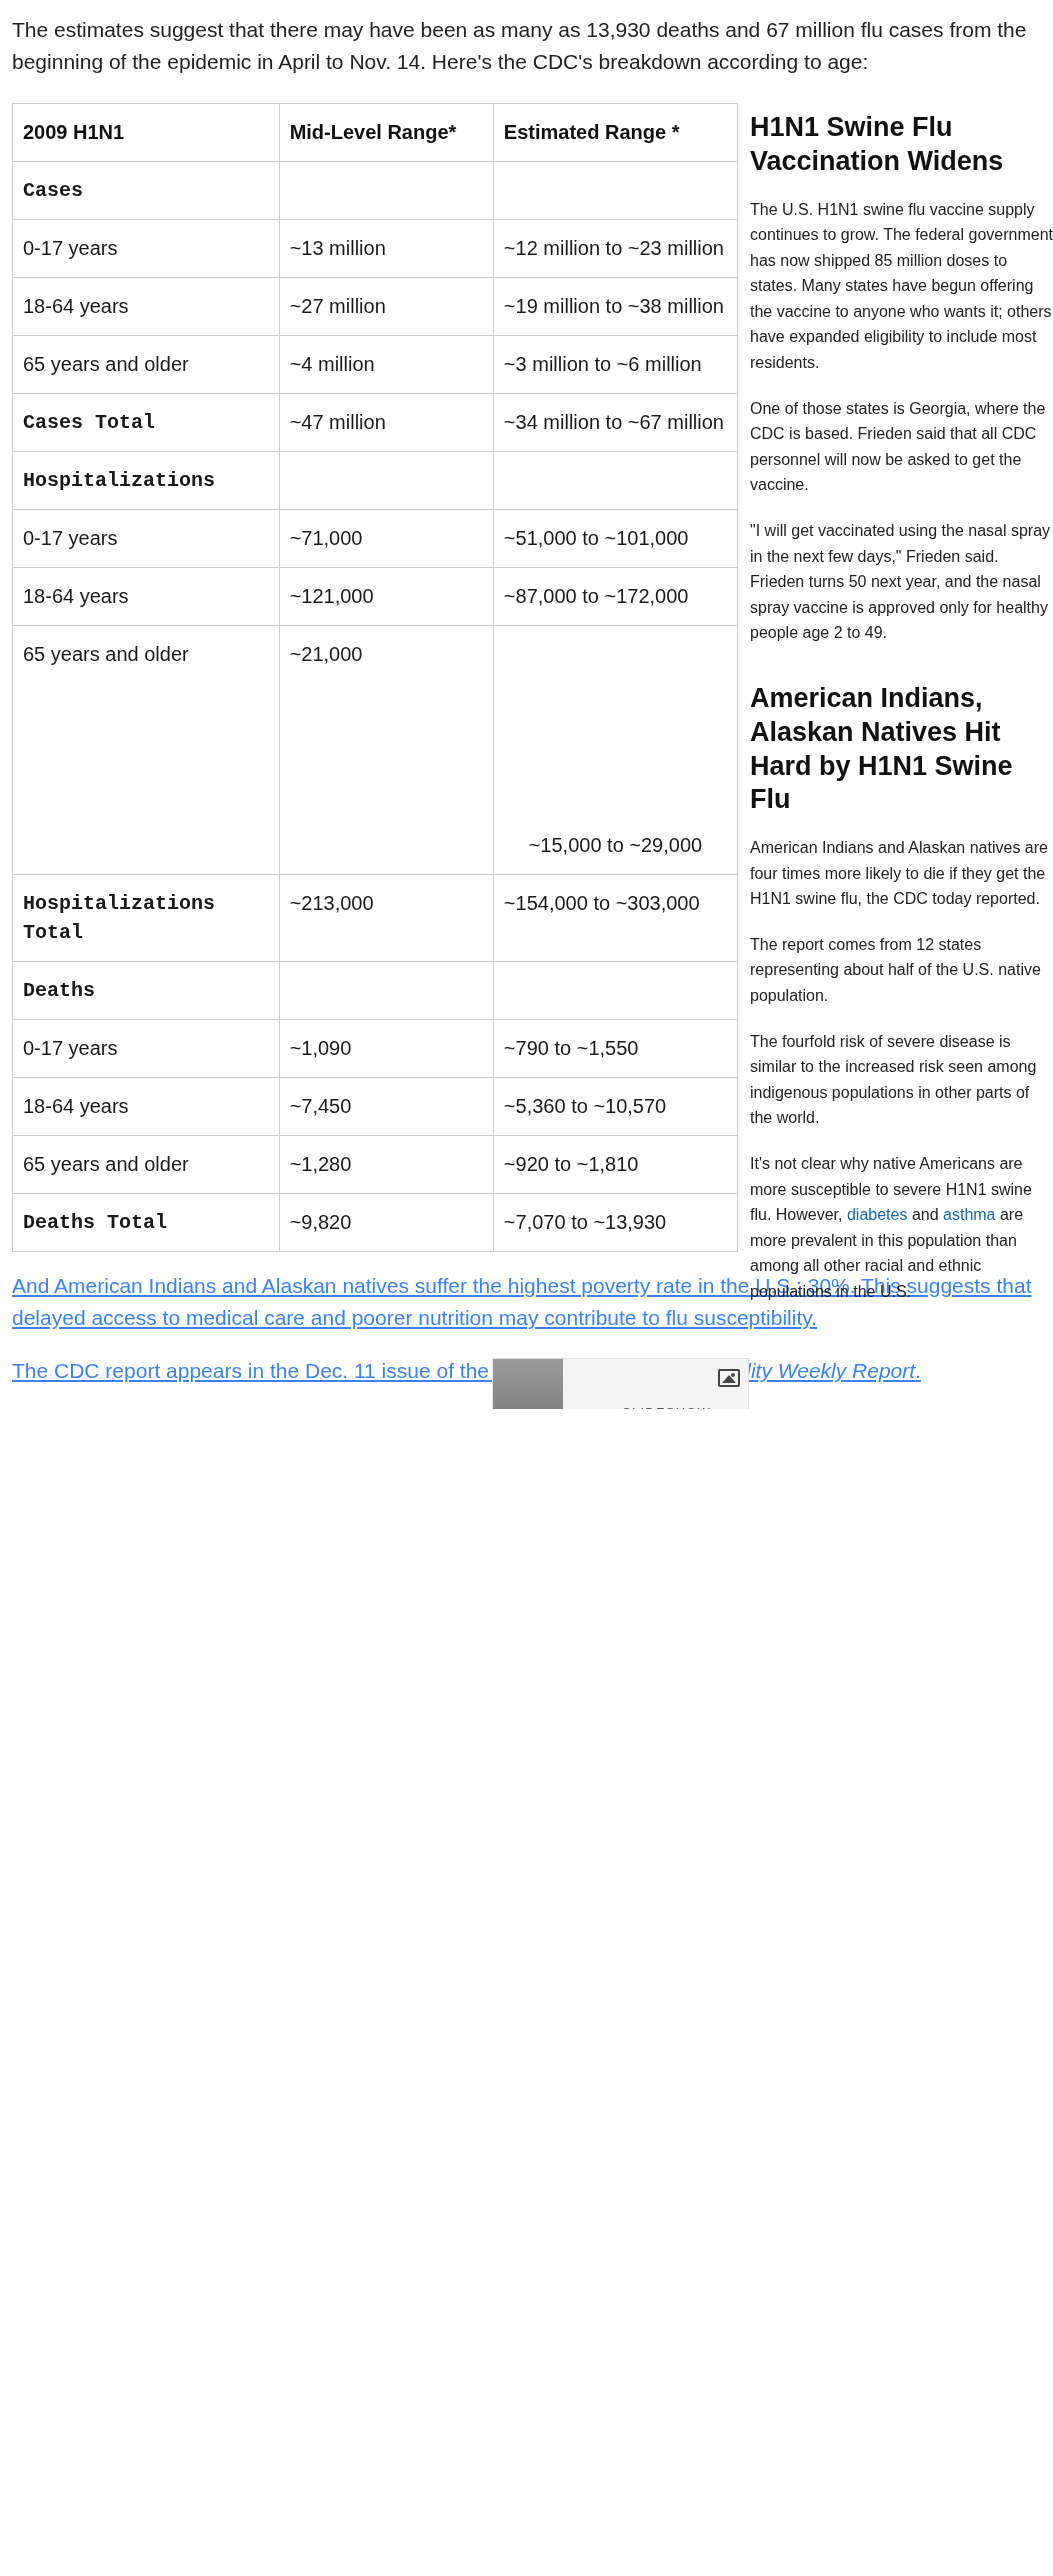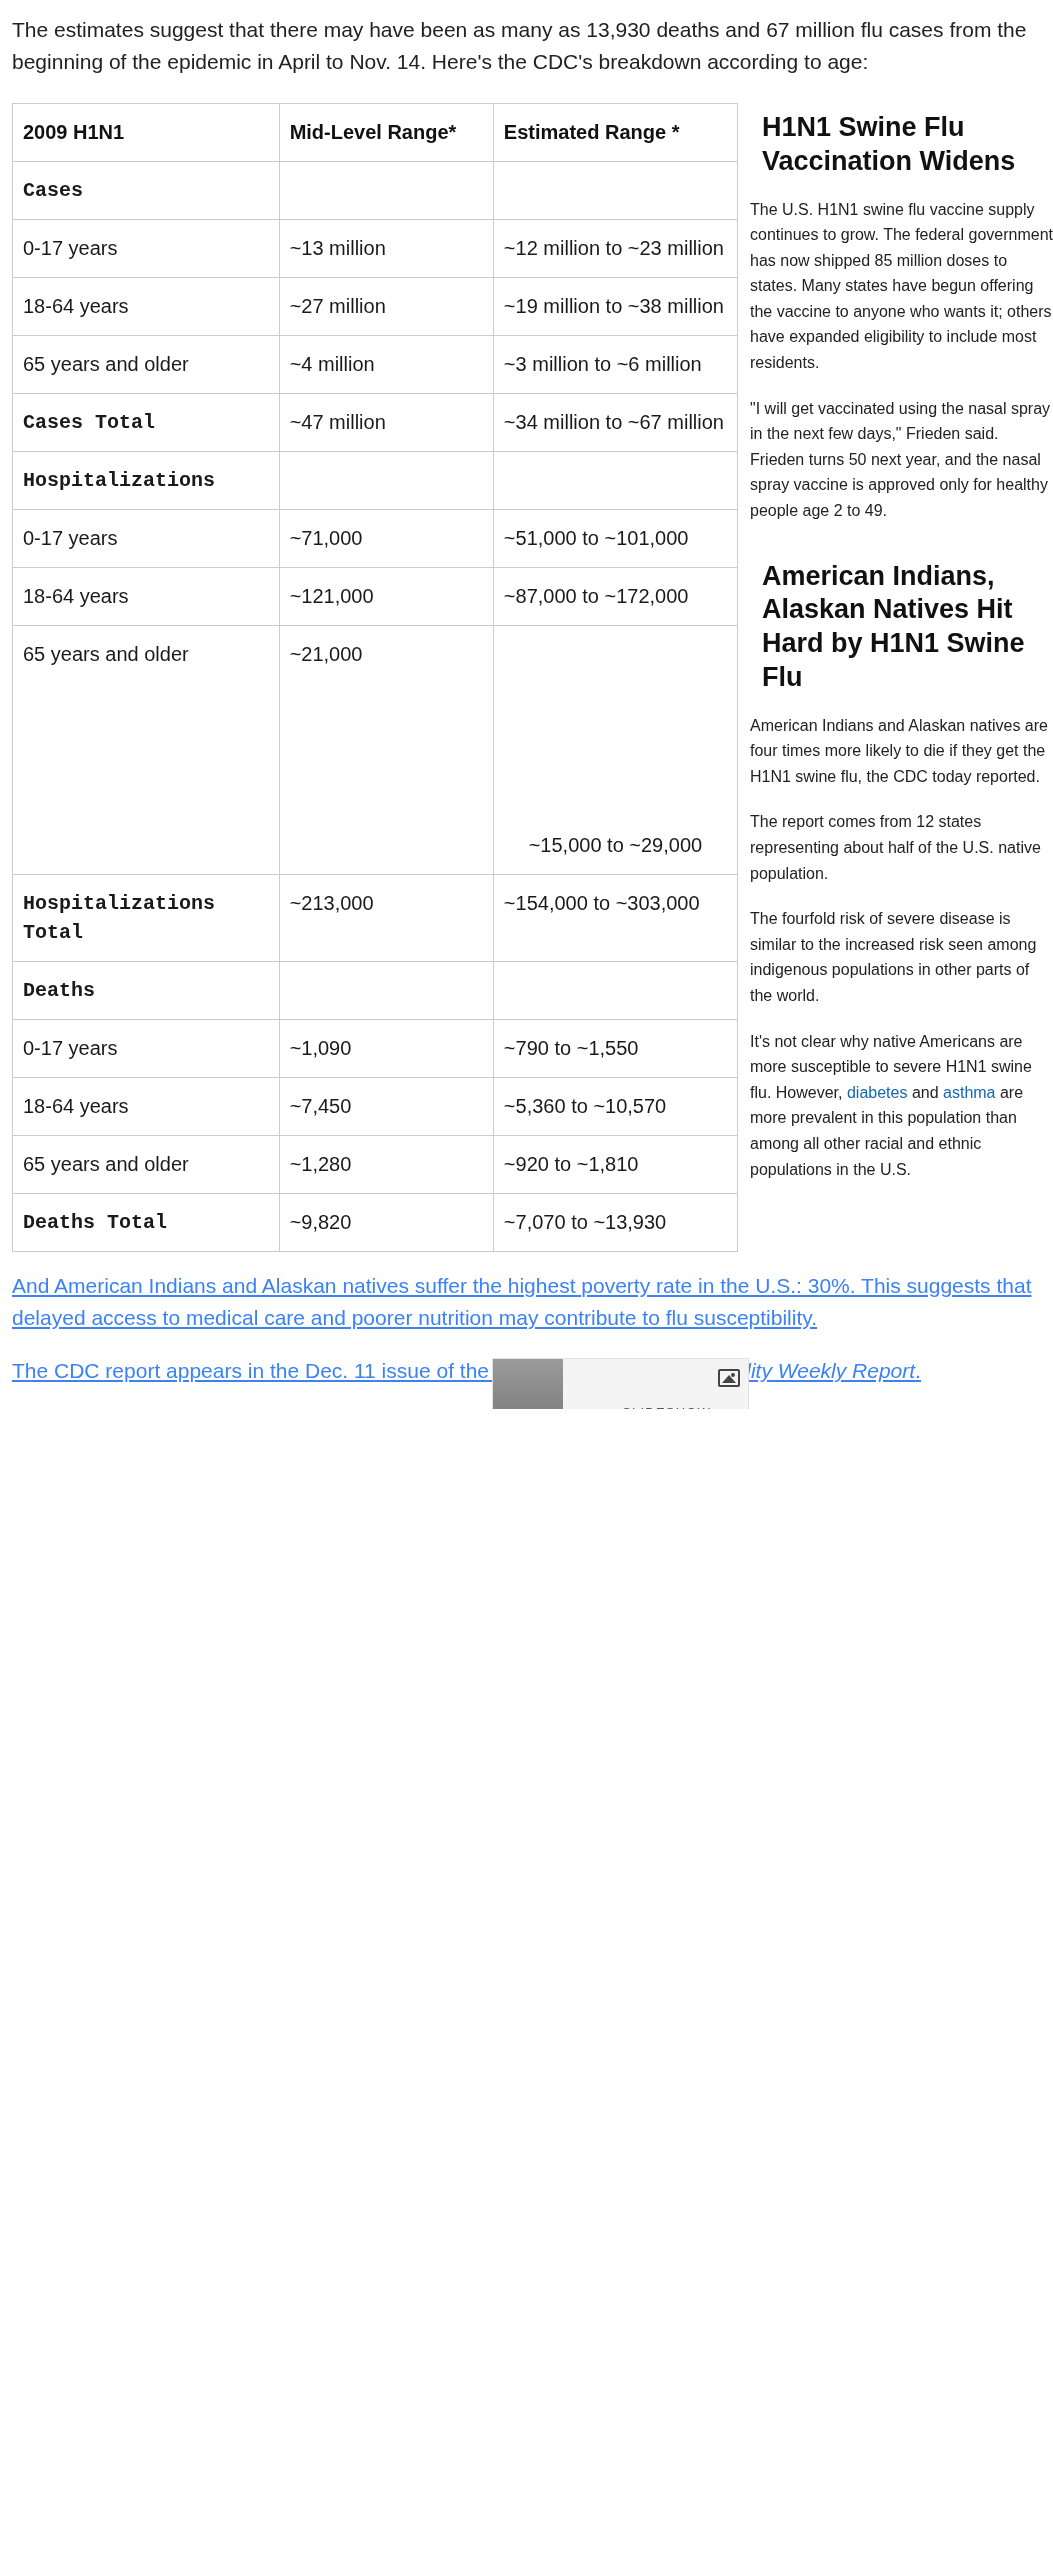--- a/index.html
+++ b/index.html
@@ -65,21 +65,21 @@
   
   .rail {
     position: absolute;
     top: 0;
     left: 738px;
     width: 303px;
   }
   .rail h2 {
     font-size: 27px;
     line-height: 1.25;
-    margin: 8px 0 18px 12px;
+    margin: 8px 0 18px 0;
     font-weight: bold;
     color: #111;
   }
   .rail h2.second {
     margin-top: 36px;
   }
   .rail p {
     margin: 0 0 20px 0;
     font-size: 16px;
     line-height: 1.6;
@@ -306,20 +306,21 @@
             <td>~9,820</td>
             <td>~7,070 to ~13,930</td>
           </tr>
         </tbody>
       </table>
     </div>
 
     <div class="rail">
       <h2>H1N1 Swine Flu Vaccination Widens</h2>
       <p>The U.S. H1N1 swine flu vaccine supply continues to grow. The federal government has now shipped 85 million doses to states. Many states have begun offering the vaccine to anyone who wants it; others have expanded eligibility to include most residents.</p>
+      <p>One of those states is Georgia, where the CDC is based. Frieden said that all CDC personnel will now be asked to get the vaccine.</p>
       <p>"I will get vaccinated using the nasal spray in the next few days," Frieden said. Frieden turns 50 next year, and the nasal spray vaccine is approved only for healthy people age 2 to 49.</p>
 
       <h2 class="second"><span>American Indians, Alaskan Natives Hit Hard by H1N1 Swine Flu</span></h2>
       <p>American Indians and Alaskan natives are four times more likely to die if they get the H1N1 swine flu, the CDC today reported.</p>
       <p>The report comes from 12 states representing about half of the U.S. native population.</p>
       <p>The fourfold risk of severe disease is similar to the increased risk seen among indigenous populations in other parts of the world.</p>
       <p><span>It's not clear why native Americans are more susceptible to severe H1N1 swine flu. However, </span><a href="#">diabetes</a><span> and </span><a href="#">asthma</a><span> are more prevalent in this population than among all other racial and ethnic populations in the U.S.</span></p>
     </div>
 
     <div class="slideshow">

